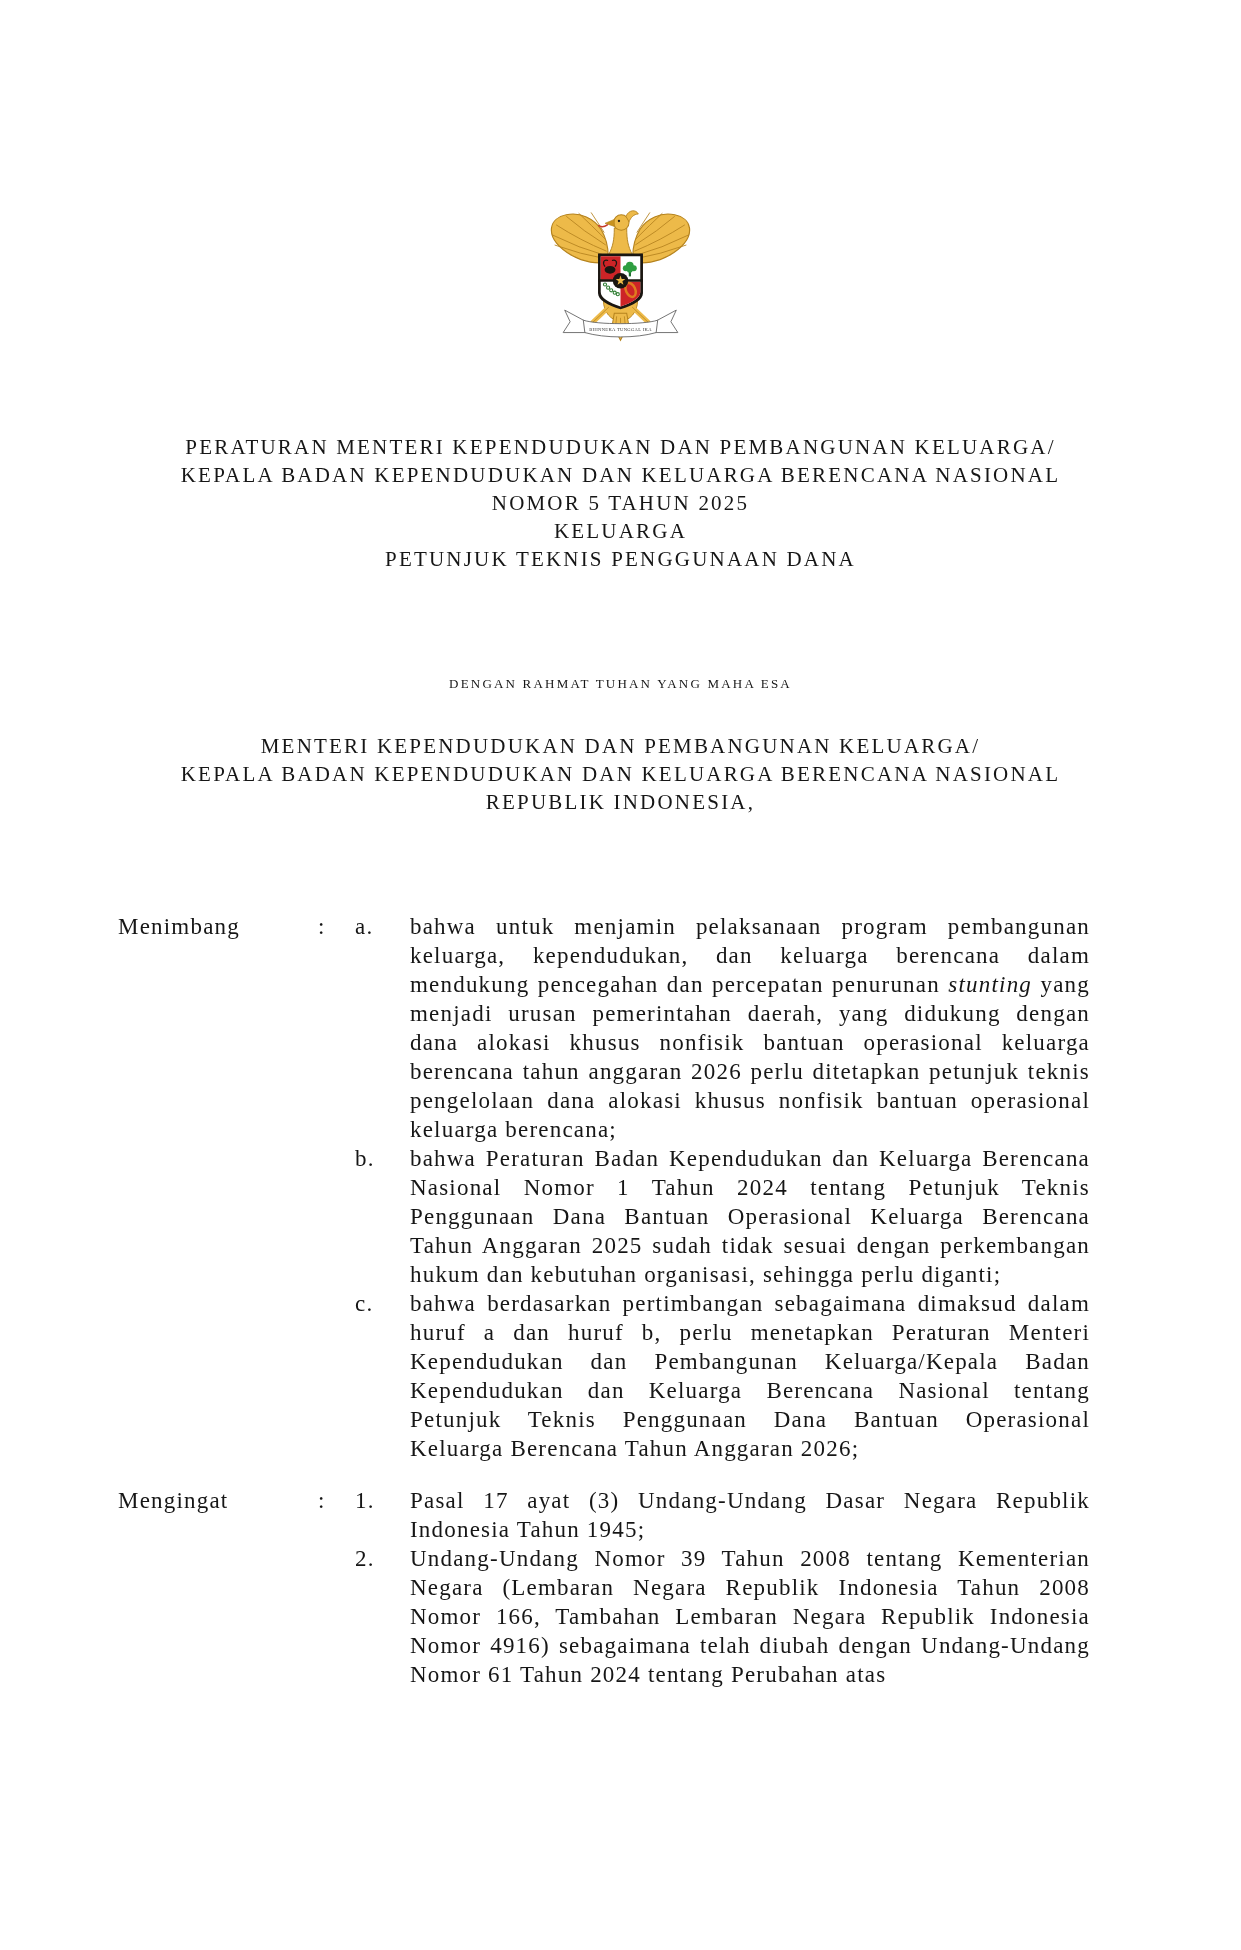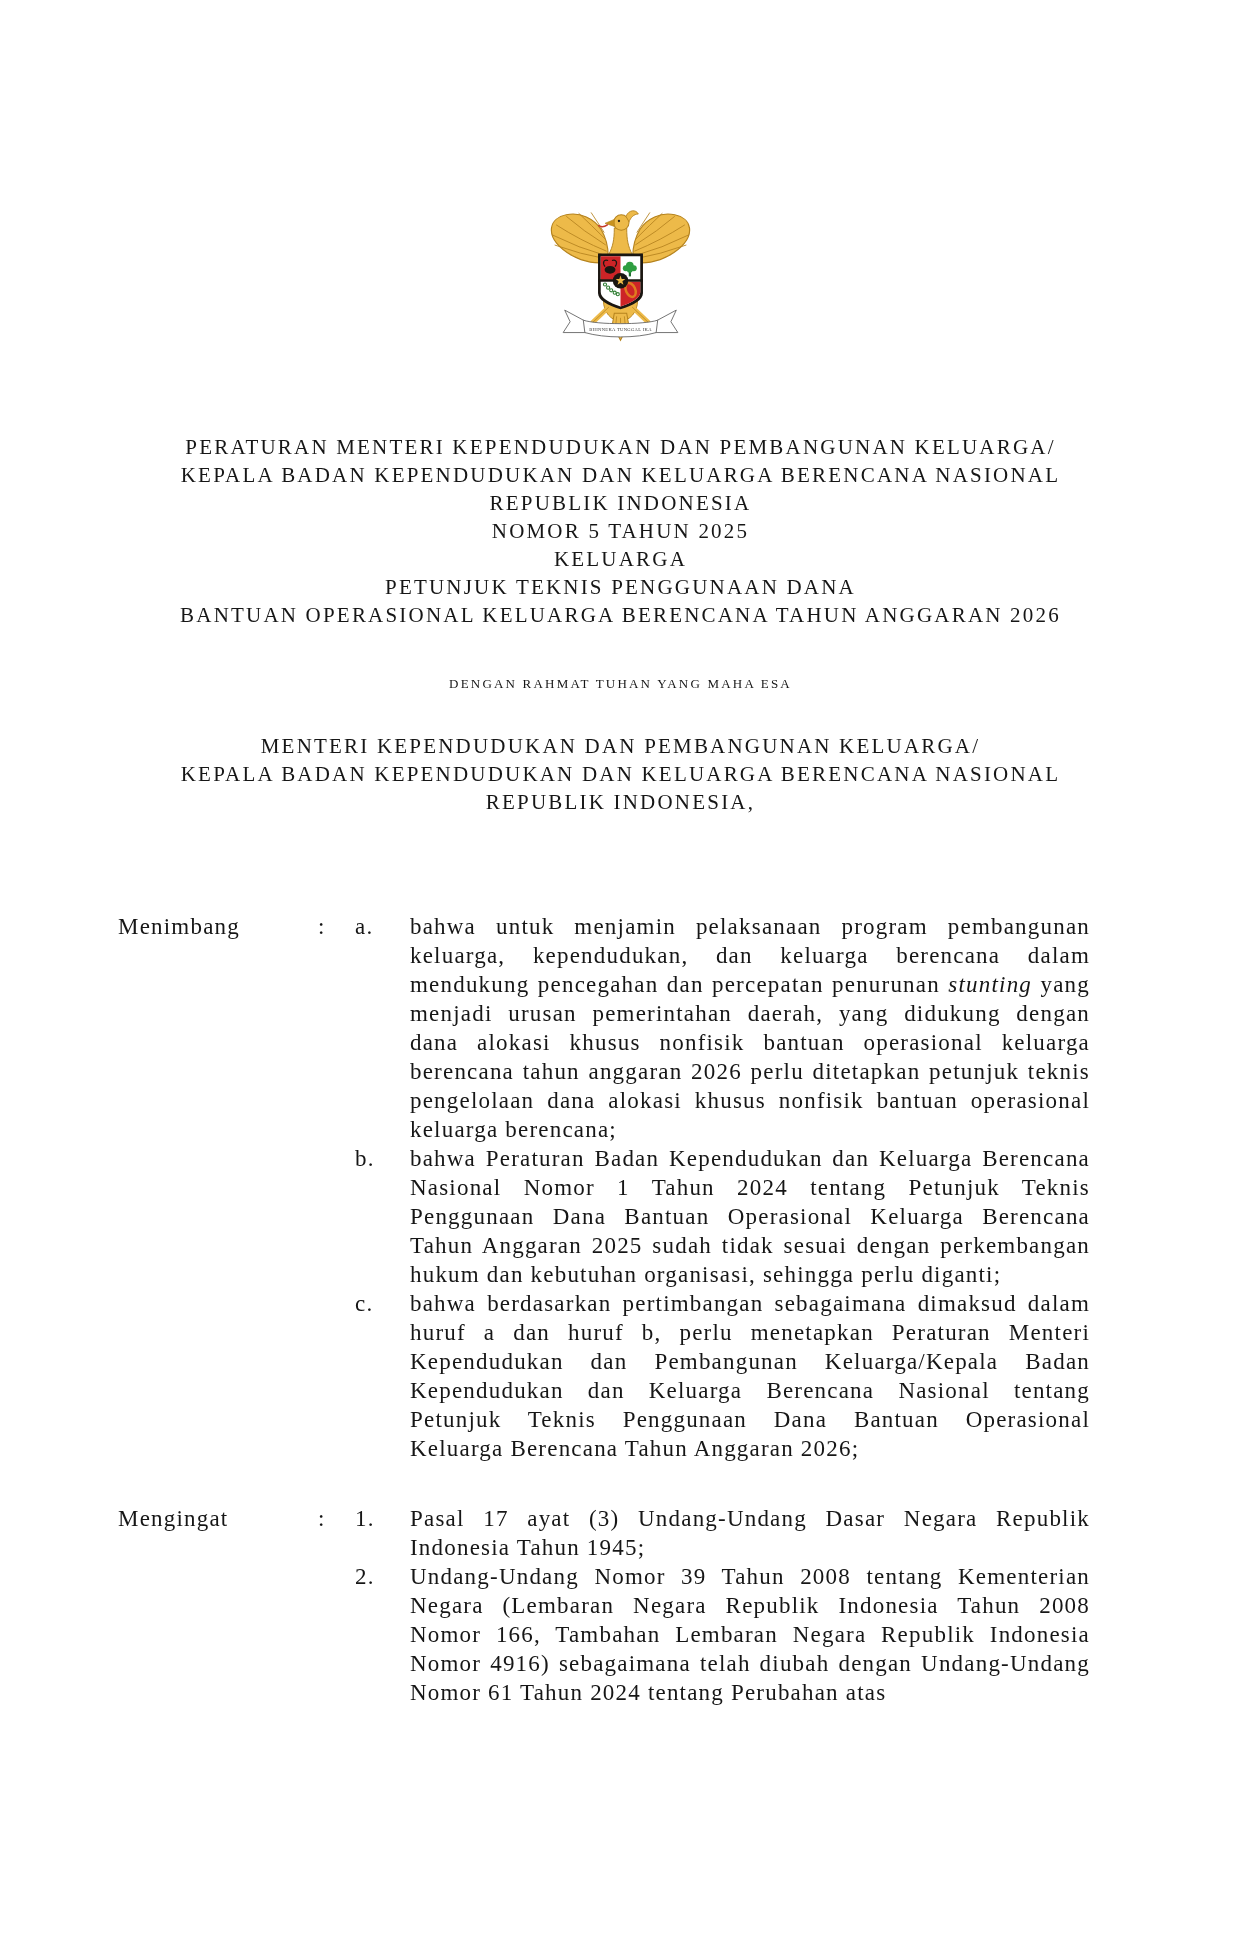--- a/index.html
+++ b/index.html
@@ -29,21 +29,21 @@
   .authority-block {
     position:absolute; left:118px; width:1005px; top:732px;
     text-align:center; font-size:21px; line-height:28px; letter-spacing:2.2px;
     color:#161616;
   }
   .clauses {
     position:absolute; left:118px; width:972px; top:912px;
     font-size:23px; line-height:29px; letter-spacing:1.2px; color:#161616;
   }
   .clause { display:flex; align-items:flex-start; }
-  .clause + .clause { margin-top:41px; }
+  .clause + .clause { margin-top:23px; }
   .clause-label { width:200px; flex:0 0 200px; }
   .clause-colon { width:37px; flex:0 0 37px; }
   .clause-items { flex:1 1 auto; }
   .clause-item { display:flex; align-items:flex-start; }
   .item-marker { width:55px; flex:0 0 55px; }
   .item-text {
     flex:1 1 auto;
     text-align:justify; text-justify:inter-word;
   }
   .item-text i { font-style:italic; }
@@ -130,25 +130,23 @@
         <path d="M146,148 L172,134 L165,149 L174,163 L145,163 Z" fill="#FFFFFF" stroke="#6b6b6b" stroke-width="1.2"></path>
         <path d="M52,147 C70,153 130,153 148,147 L146,163 C120,170.5 80,170.5 54,163 Z" fill="#FFFFFF" stroke="#6b6b6b" stroke-width="1.2"></path>
         <text x="100" y="160.5" text-anchor="middle" font-size="6" letter-spacing="0.4" fill="#3a3a3a" font-family="Liberation Serif, serif">BHINNEKA TUNGGAL IKA</text>
       </g>
     </svg>
   </div>
 
   <div class="title-block">
     <div>PERATURAN MENTERI KEPENDUDUKAN DAN PEMBANGUNAN KELUARGA/</div>
     <div>KEPALA BADAN KEPENDUDUKAN DAN KELUARGA BERENCANA NASIONAL</div>
-    <div>REPUBLIK INDONESIA</div>
     <div>NOMOR 5 TAHUN 2025</div>
     <div>KELUARGA</div>
     <div>PETUNJUK TEKNIS PENGGUNAAN DANA</div>
-    <div>BANTUAN OPERASIONAL KELUARGA BERENCANA TAHUN ANGGARAN 2026</div>
   </div>
 
   <div class="invocation">DENGAN RAHMAT TUHAN YANG MAHA ESA</div>
 
   <div class="authority-block">
     <div>MENTERI KEPENDUDUKAN DAN PEMBANGUNAN KELUARGA/</div>
     <div>KEPALA BADAN KEPENDUDUKAN DAN KELUARGA BERENCANA NASIONAL</div>
     <div>REPUBLIK INDONESIA,</div>
   </div>
 

